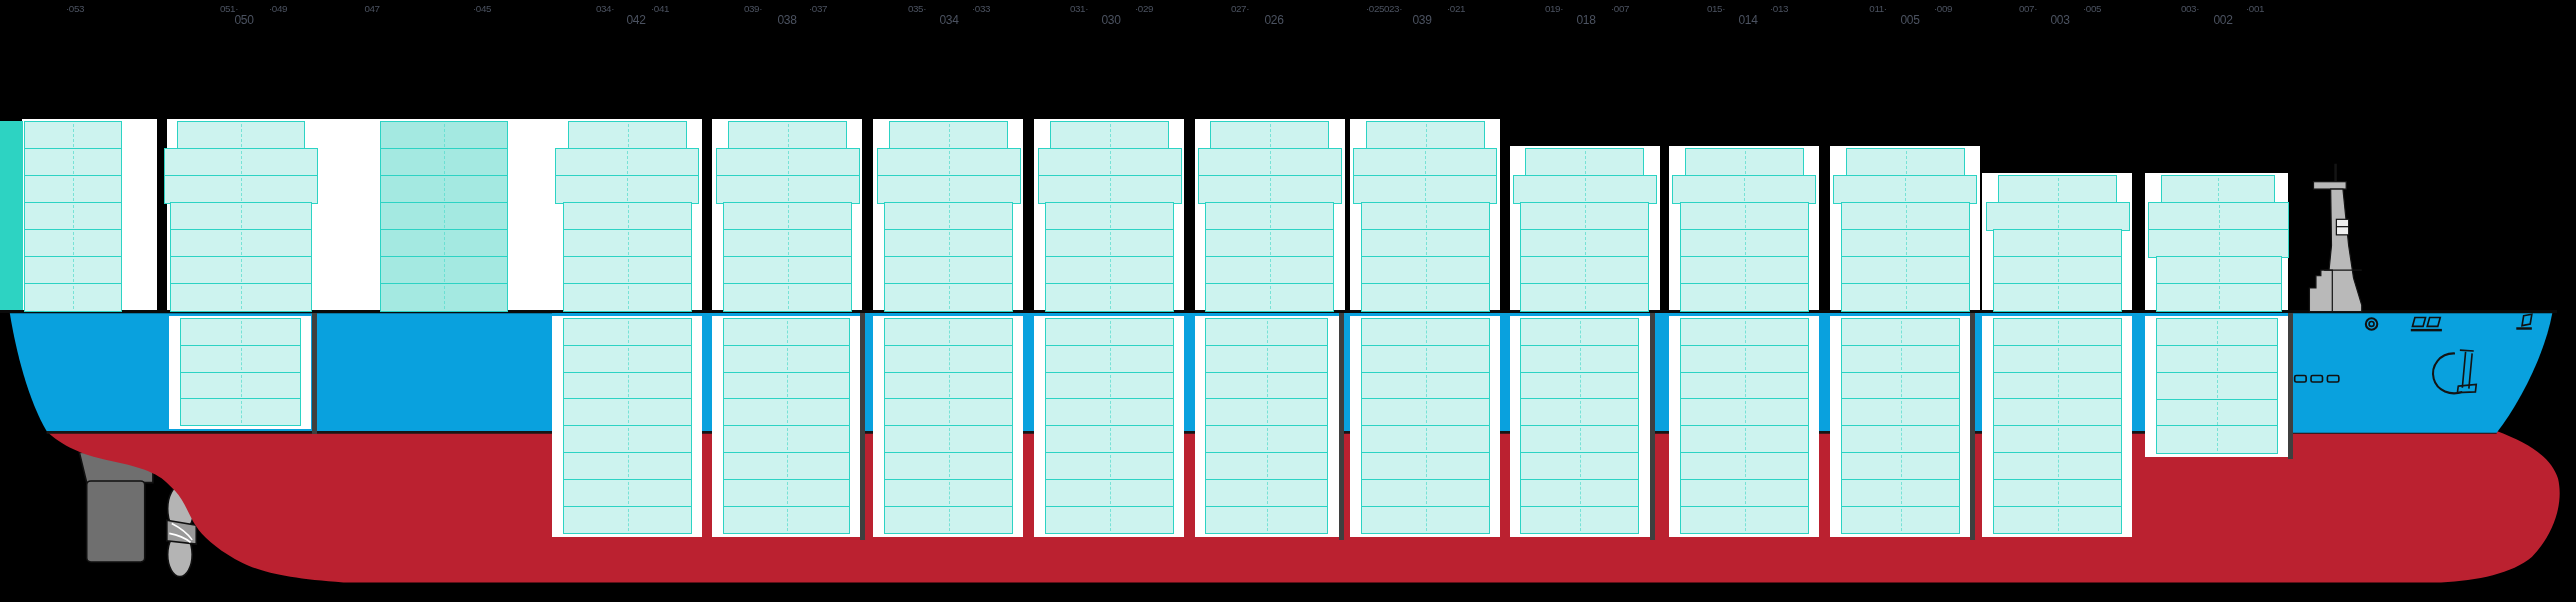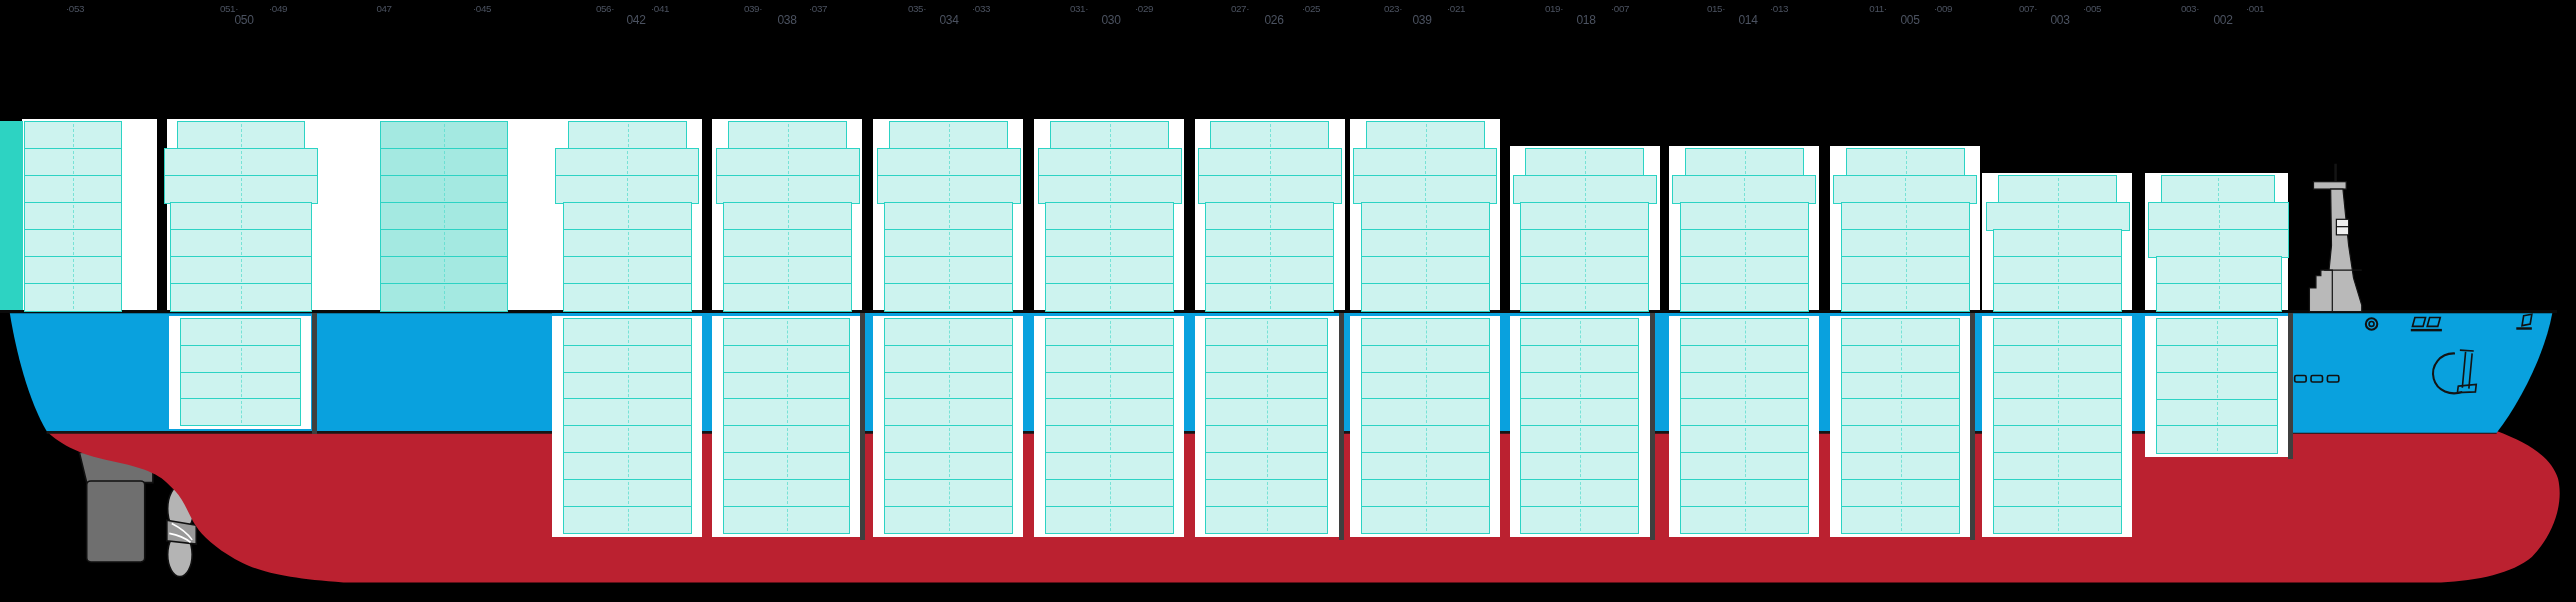--- a/index.html
+++ b/index.html
@@ -20,32 +20,32 @@
   #topsvg{position:absolute;left:0;top:0;z-index:6;}
 </style>
 </head>
 <body>
 
 <div class="stage">
   <div id="hdr">
       <span class="lbl lbl-odd" style="left: 75px;">·053</span>
       <span class="lbl lbl-odd" style="left: 229px;">051·</span>
       <span class="lbl lbl-odd" style="left: 278px;">·049</span>
-      <span class="lbl lbl-odd" style="left: 384px; text-align: right;">047</span>
+      <span class="lbl lbl-odd" style="left: 372px; text-align: right;">047</span>
       <span class="lbl lbl-odd" style="left: 482px;">·045</span>
-      <span class="lbl lbl-odd" style="left: 605px;">056·</span>
+      <span class="lbl lbl-odd" style="left: 605px;">034·</span>
       <span class="lbl lbl-odd" style="left: 660px;">·041</span>
       <span class="lbl lbl-odd" style="left: 753px;">039·</span>
       <span class="lbl lbl-odd" style="left: 818px; text-align: center;">·037</span>
       <span class="lbl lbl-odd" style="left: 917px;">035·</span>
       <span class="lbl lbl-odd" style="left: 981px;">·033</span>
       <span class="lbl lbl-odd" style="left: 1079px;">031·</span>
       <span class="lbl lbl-odd" style="left: 1144px;">·029</span>
       <span class="lbl lbl-odd" style="left: 1240px;">027·</span>
-      <span class="lbl lbl-odd" style="left: 1311px;">·025</span>
+      <span class="lbl lbl-odd" style="left: 1375px;">·025</span>
       <span class="lbl lbl-odd" style="left: 1393px;">023·</span>
       <span class="lbl lbl-odd" style="left: 1456px;">·021</span>
       <span class="lbl lbl-odd" style="left: 1554px;">019·</span>
       <span class="lbl lbl-odd" style="left: 1620px;">·007</span>
       <span class="lbl lbl-odd" style="left: 1716px;">015·</span>
       <span class="lbl lbl-odd" style="left: 1779px;">·013</span>
       <span class="lbl lbl-odd" style="left: 1878px;">011·</span>
       <span class="lbl lbl-odd" style="left: 1943px;">·009</span>
       <span class="lbl lbl-odd" style="left: 2028px;">007·</span>
       <span class="lbl lbl-odd" style="left: 2092px;">·005</span>

